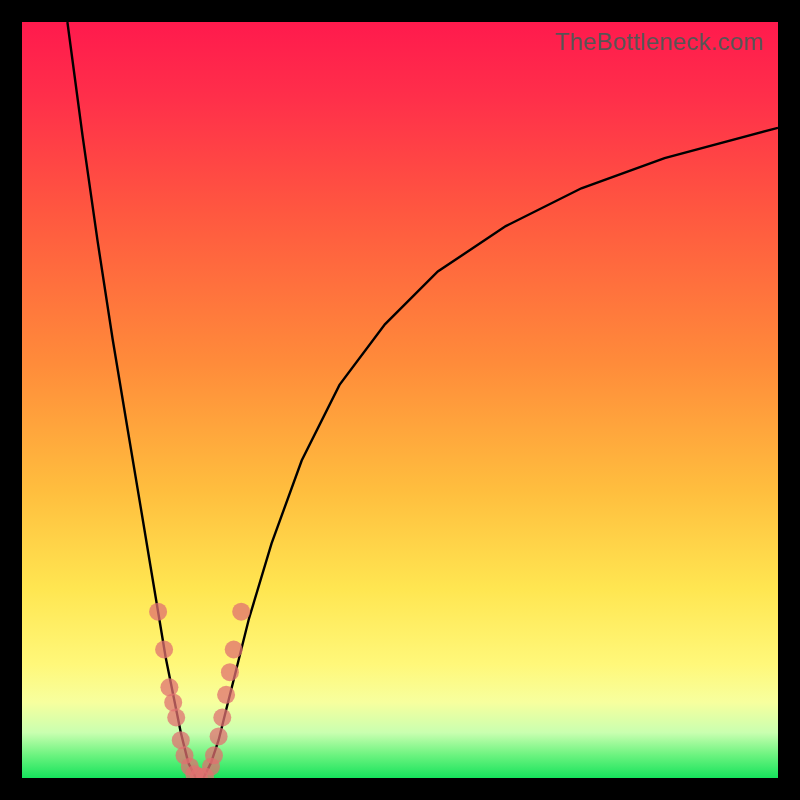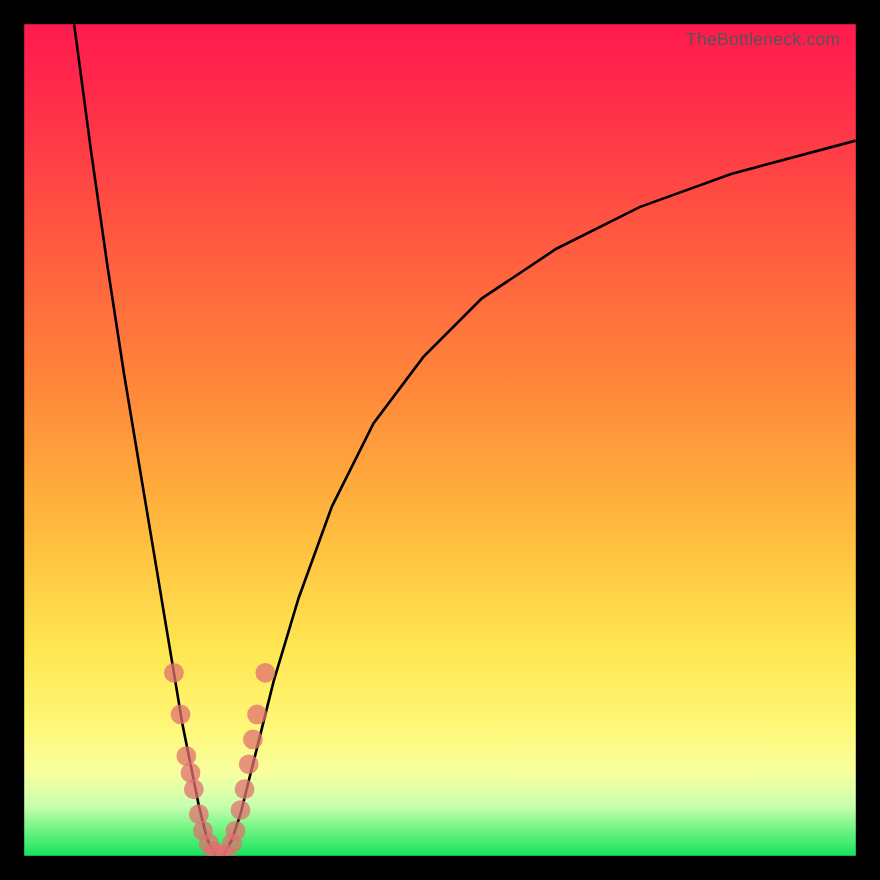--- a/index.html
+++ b/index.html
@@ -36,21 +36,21 @@
       #c9ffb0 94%,
       #6bf37f 97%,
       #16e35c 100%
     );
   }
   .watermark {
     position: absolute;
     top: 6px;
     right: 14px;
     color: #555;
-    font-size: 16px;
+    font-size: 24px;
     font-weight: 400;
     letter-spacing: 0.2px;
     user-select: none;
   }
   svg.curve-layer {
     position: absolute;
     inset: 0;
   }
   .curve {
     fill: none;

